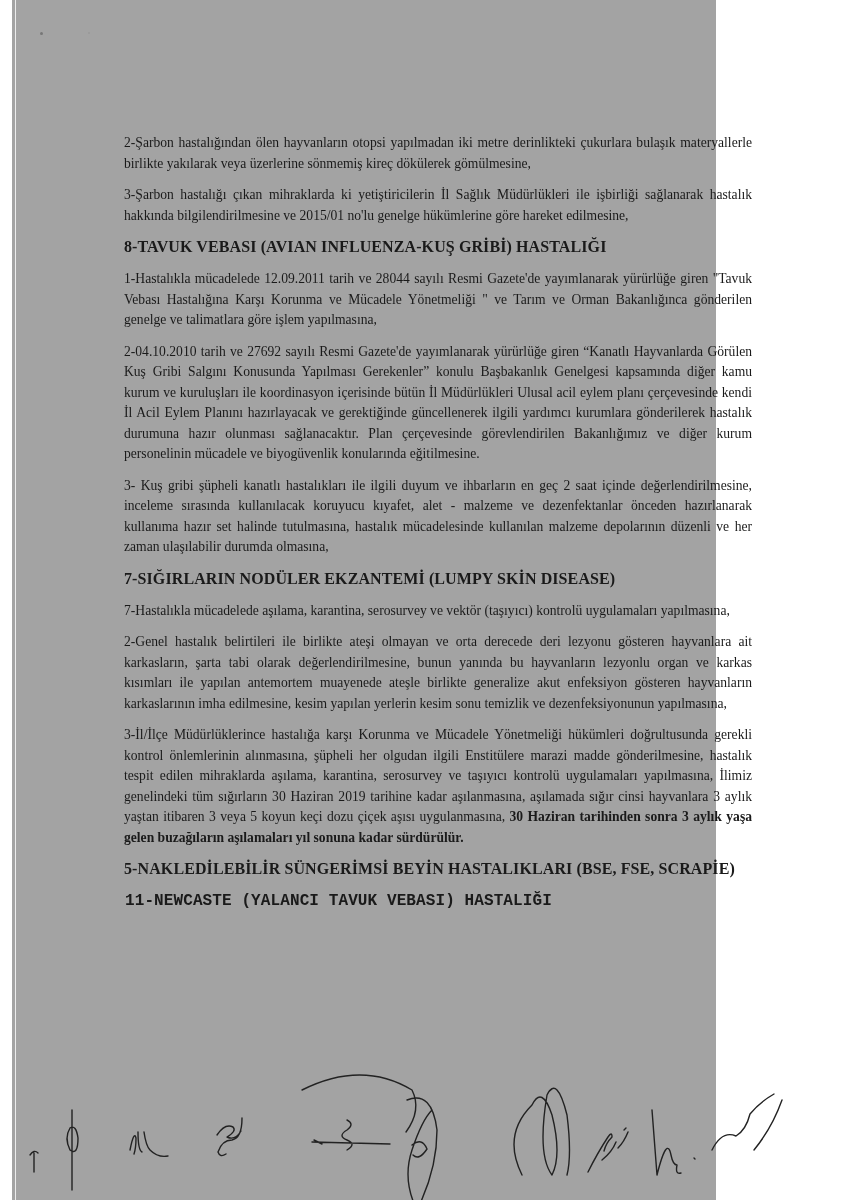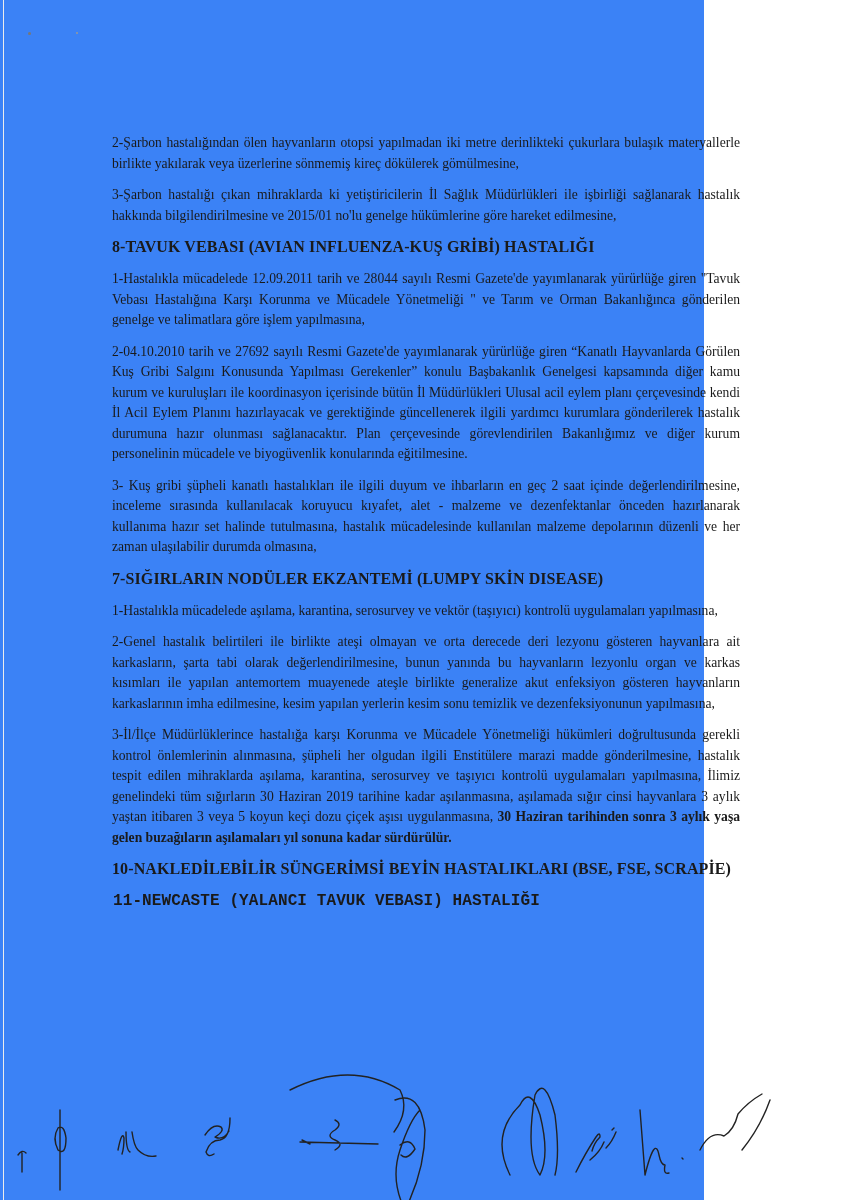--- a/index.html
+++ b/index.html
@@ -1,20 +1,20 @@
 <!DOCTYPE html>
 <html><head>
   <meta charset="utf-8">
   <style>
     html, body { margin: 0; padding: 0; background: #ffffff; }
     body {
       width: 844px; height: 1200px; position: relative; overflow: hidden;
       font-family: "Liberation Serif", serif; color: #1a1a1a;
     }
-    .page { position: absolute; left: 0; top: 0; width: 704px; height: 1200px; background: #3b82f6; }
+    .page { position: absolute; left: 12px; top: 0; width: 704px; height: 1200px; background: #a3a3a3; }
     .scan-edge { position: absolute; left: 3px; top: 0; width: 1px; height: 1200px; background: #ececec; }
     .speck { position: absolute; width: 3px; height: 3px; border-radius: 50%; background: #777; }
     .content {
       position: absolute; left: 112px; top: 133px; width: 628px;
       font-size: 13.6px; line-height: 20.5px;
     }
     .para { margin: 0 0 11px 0; text-align: justify; text-align-last: left; }
     .heading { margin: 0 0 12px 0; font-weight: bold; font-size: 16px; line-height: 20px; letter-spacing: 0.1px; }
     .heading.indent1 { margin-left: 1px; font-family: Liberation Mono, monospace; }
     b { font-weight: bold; }
@@ -33,25 +33,25 @@
   <div class="content">
     <p class="para">2-Şarbon hastalığından ölen hayvanların otopsi yapılmadan iki metre derinlikteki çukurlara bulaşık materyallerle birlikte yakılarak veya üzerlerine sönmemiş kireç dökülerek gömülmesine,</p>
     <p class="para">3-Şarbon hastalığı çıkan mihraklarda ki yetiştiricilerin İl Sağlık Müdürlükleri ile işbirliği sağlanarak hastalık hakkında bilgilendirilmesine ve 2015/01 no'lu genelge hükümlerine göre hareket edilmesine,</p>
 
     <h2 class="heading">8-TAVUK VEBASI (AVIAN INFLUENZA-KUŞ GRİBİ) HASTALIĞI</h2>
     <p class="para">1-Hastalıkla mücadelede 12.09.2011 tarih ve 28044 sayılı Resmi Gazete'de yayımlanarak yürürlüğe giren "Tavuk Vebası Hastalığına Karşı Korunma ve Mücadele Yönetmeliği " ve  Tarım ve Orman Bakanlığınca gönderilen genelge ve talimatlara göre işlem yapılmasına,</p>
     <p class="para">2-04.10.2010 tarih ve 27692 sayılı Resmi Gazete'de yayımlanarak yürürlüğe giren “Kanatlı Hayvanlarda Görülen Kuş Gribi Salgını Konusunda Yapılması Gerekenler”  konulu Başbakanlık Genelgesi kapsamında diğer kamu kurum ve kuruluşları ile koordinasyon içerisinde bütün İl Müdürlükleri Ulusal acil eylem planı çerçevesinde kendi İl Acil Eylem Planını hazırlayacak ve gerektiğinde güncellenerek ilgili yardımcı kurumlara gönderilerek hastalık durumuna hazır olunması sağlanacaktır. Plan çerçevesinde görevlendirilen Bakanlığımız ve diğer kurum personelinin mücadele ve biyogüvenlik konularında eğitilmesine.</p>
     <p class="para">3- Kuş gribi şüpheli kanatlı hastalıkları ile ilgili duyum ve ihbarların en geç 2 saat içinde değerlendirilmesine, inceleme sırasında kullanılacak koruyucu kıyafet, alet - malzeme ve dezenfektanlar önceden hazırlanarak kullanıma hazır set halinde tutulmasına, hastalık mücadelesinde kullanılan malzeme depolarının düzenli ve her zaman ulaşılabilir durumda olmasına,</p>
 
     <h2 class="heading">7-SIĞIRLARIN NODÜLER EKZANTEMİ (LUMPY SKİN DISEASE)</h2>
-    <p class="para">1-Hastalıkla mücadelede aşılama, karantina, serosurvey ve vektör (taşıyıcı) kontrolü uygulamaları yapılmasına,</p>
+    <p class="para">7-Hastalıkla mücadelede aşılama, karantina, serosurvey ve vektör (taşıyıcı) kontrolü uygulamaları yapılmasına,</p>
     <p class="para">2-Genel hastalık belirtileri ile birlikte ateşi olmayan ve orta derecede deri lezyonu gösteren hayvanlara ait karkasların, şarta tabi olarak değerlendirilmesine, bunun yanında bu hayvanların lezyonlu organ ve karkas kısımları ile yapılan antemortem muayenede ateşle birlikte generalize akut enfeksiyon gösteren hayvanların karkaslarının imha edilmesine, kesim yapılan yerlerin kesim sonu temizlik ve dezenfeksiyonunun yapılmasına,</p>
     <p class="para"><span>3-İl/İlçe Müdürlüklerince hastalığa karşı Korunma ve Mücadele Yönetmeliği hükümleri doğrultusunda   gerekli kontrol önlemlerinin alınmasına, şüpheli her olgudan ilgili Enstitülere marazi madde gönderilmesine, hastalık tespit edilen mihraklarda aşılama, karantina, serosurvey ve taşıyıcı kontrolü uygulamaları yapılmasına, İlimiz genelindeki tüm sığırların 30 Haziran 2019 tarihine kadar aşılanmasına, aşılamada sığır cinsi hayvanlara 3 aylık yaştan itibaren 3 veya 5 koyun keçi dozu çiçek aşısı uygulanmasına, </span><b>30 Haziran tarihinden sonra 3 aylık yaşa gelen buzağıların aşılamaları yıl sonuna kadar sürdürülür.</b></p>
 
-    <h2 class="heading">10-NAKLEDİLEBİLİR SÜNGERİMSİ BEYİN HASTALIKLARI (BSE, FSE,  SCRAPİE)</h2>
+    <h2 class="heading">5-NAKLEDİLEBİLİR SÜNGERİMSİ BEYİN HASTALIKLARI (BSE, FSE,  SCRAPİE)</h2>
 
     <h2 class="heading indent1">11-NEWCASTE (YALANCI TAVUK VEBASI) HASTALIĞI</h2>
   </div>
 
   <div class="sigs">
     <svg viewBox="0 0 844 150" xmlns="http://www.w3.org/2000/svg">
       <g>
         <path d="M18 105 q4 -6 8 -2 M22 103 L22 122"></path>
         <path d="M60 60 L60 140 M58 78 q-6 10 0 22 q8 6 8 -12 q-2 -14 -8 -10"></path>
       </g>

